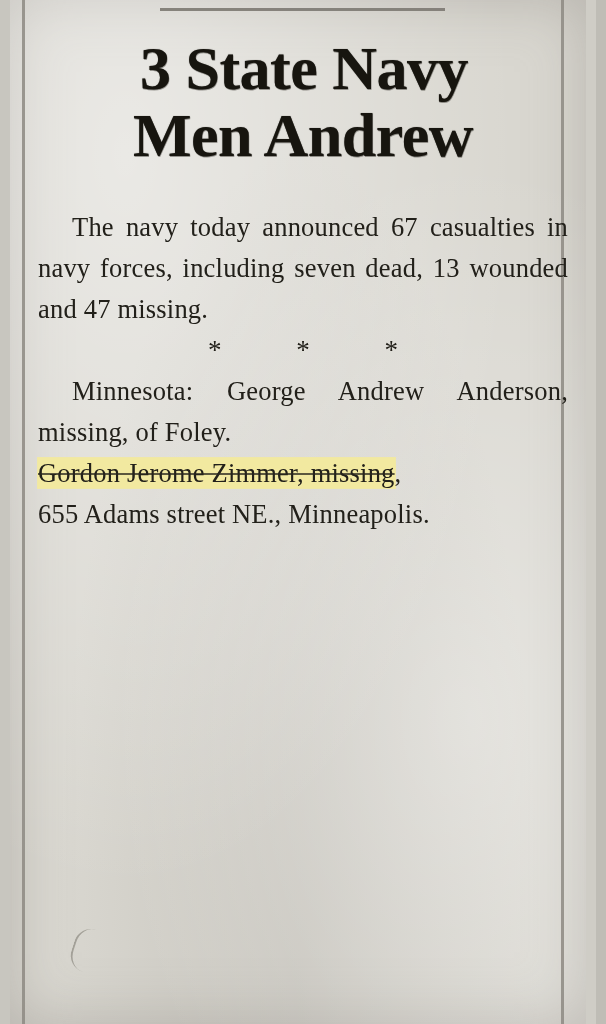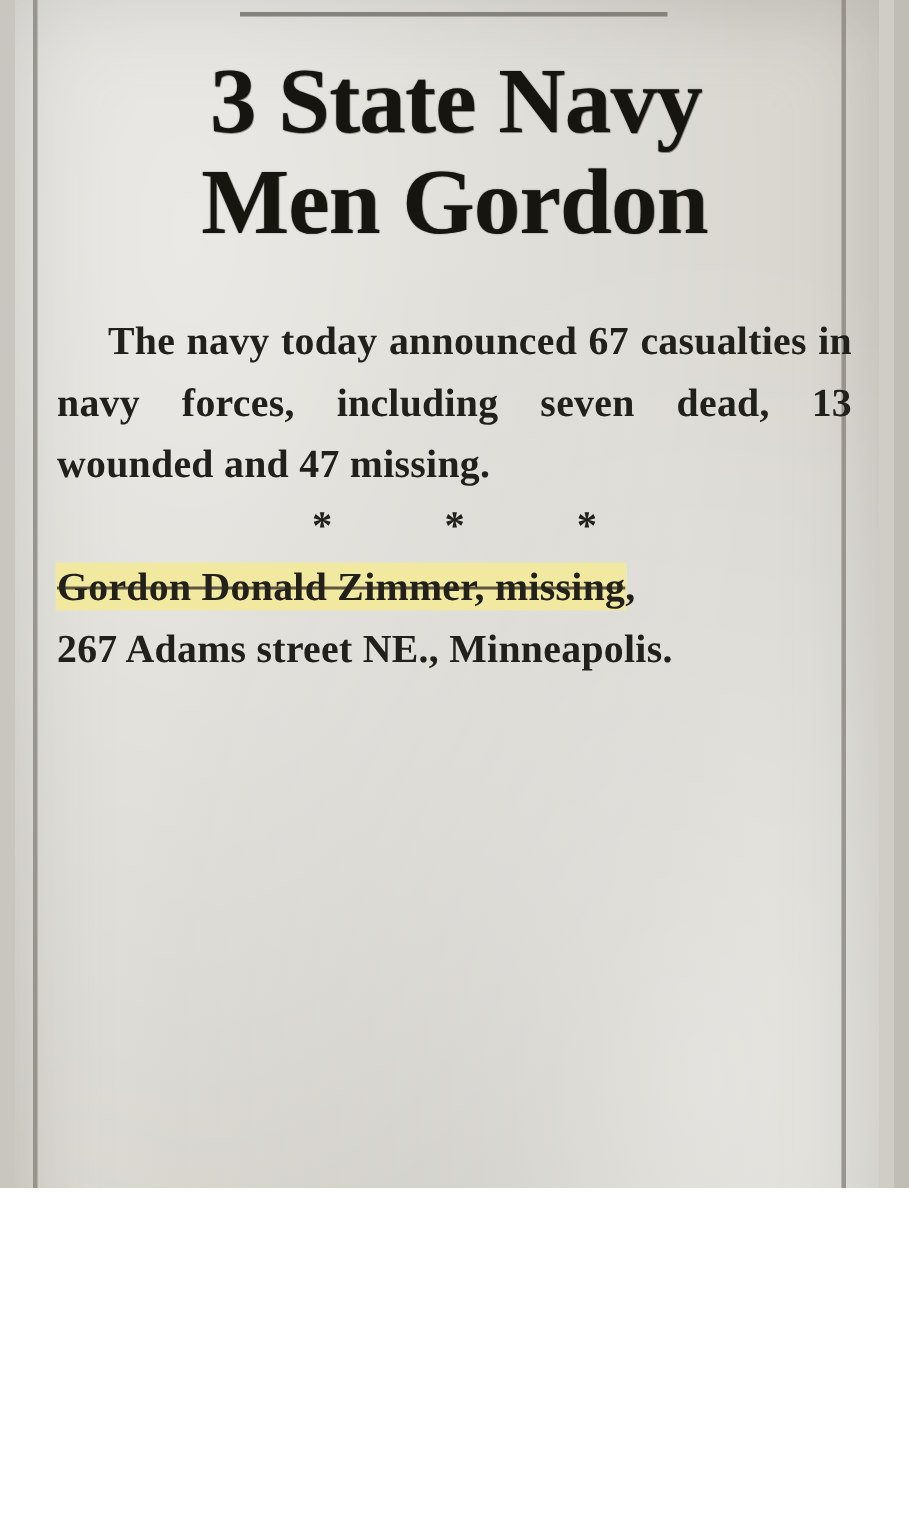--- a/index.html
+++ b/index.html
@@ -11,21 +11,21 @@
     width: 606px;
     height: 1024px;
     overflow: hidden;
     font-family: "Liberation Serif", serif;
   }
 
   
   .clipping {
     position: relative;
     width: 606px;
-    height: 792px;
+    height: 1024px;
     background: #cfcdc6;
     overflow: hidden;
   }
 
   
   .paper {
     position: absolute;
     left: 10px;
     top: 0px;
     width: 576px;
@@ -114,21 +114,20 @@
 
   
   .body {
     margin-top: 19px;
     color: #22201a;
     font-size: 26.5px;
     line-height: 41px;
     text-align: justify;
     text-justify: inter-word;
     letter-spacing: 0.2px;
-    font-weight: bold;
   }
   .body p {
     margin: 0;
     text-indent: 34px;
   }
   .body p.noindent { text-indent: 0; }
 
   .stars {
     margin: 6px 0 4px 0;
     text-align: center;
@@ -170,31 +169,32 @@
     <div class="grain"></div>
     <div class="rule-left"></div>
     <div class="rule-right"></div>
     <div class="rule-top"></div>
     <div class="pencil"></div>
 
     <div class="content">
 
       <h1 class="headline">
         <span class="line1">3 State Navy</span>
-        <span class="line2">Men Gordon</span>
+        <span class="line2">Men Andrew</span>
       </h1>
 
       <div class="body">
         <p>The navy today announced 67 casualties in navy forces, including seven dead, 13 wounded and 47 missing.</p>
 
         <p class="stars">*  *  *</p>
 
-
-        <p class="noindent"><span class="hl strike">Gordon Donald Zimmer, missing</span><span>,</span></p>
-        <p class="noindent">267 Adams street NE., Minneapolis.</p>
+        <p>Minnesota: George Andrew Anderson, missing, of Foley.</p>
+
+        <p class="noindent"><span class="hl strike">Gordon Jerome Zimmer, missing</span><span>,</span></p>
+        <p class="noindent">655 Adams street NE., Minneapolis.</p>
       </div>
 
     </div>
   </div>
 
   <div class="edge-left"></div>
   <div class="edge-right"></div>
 </div>
 
 </body></html>

